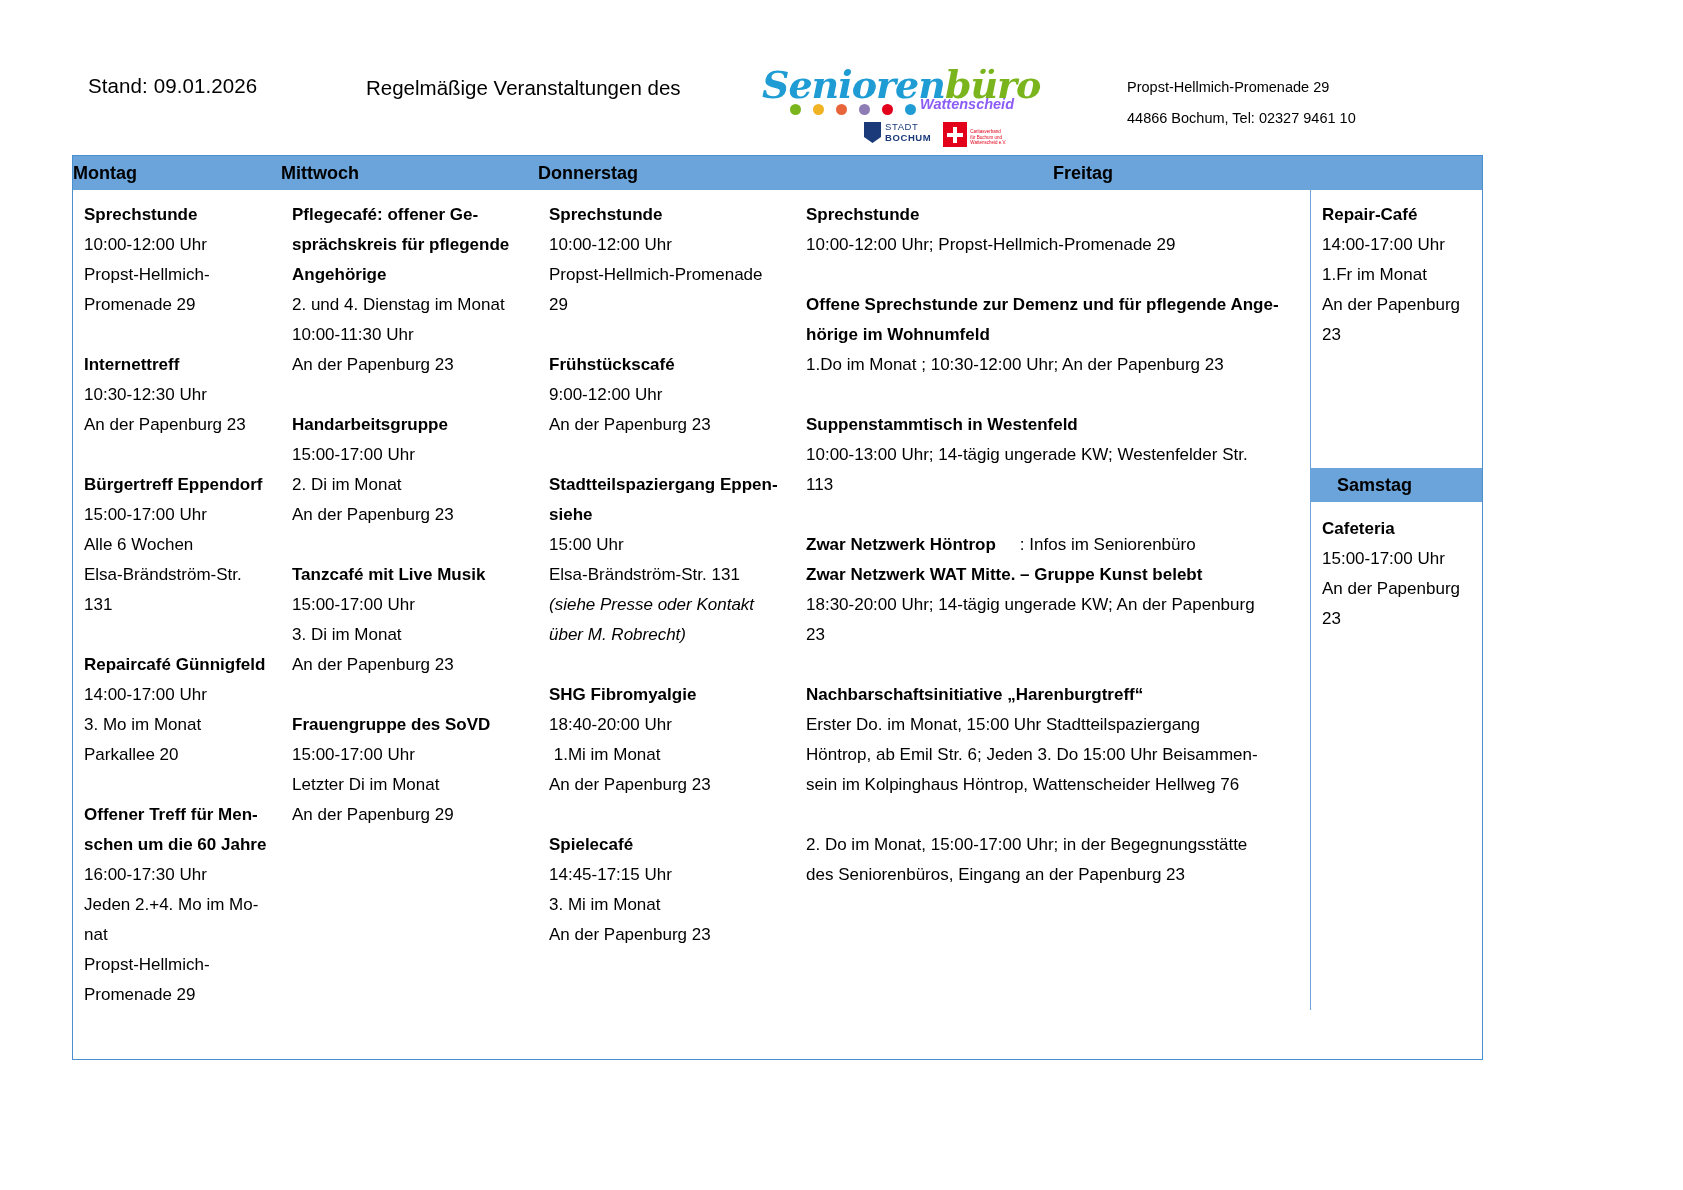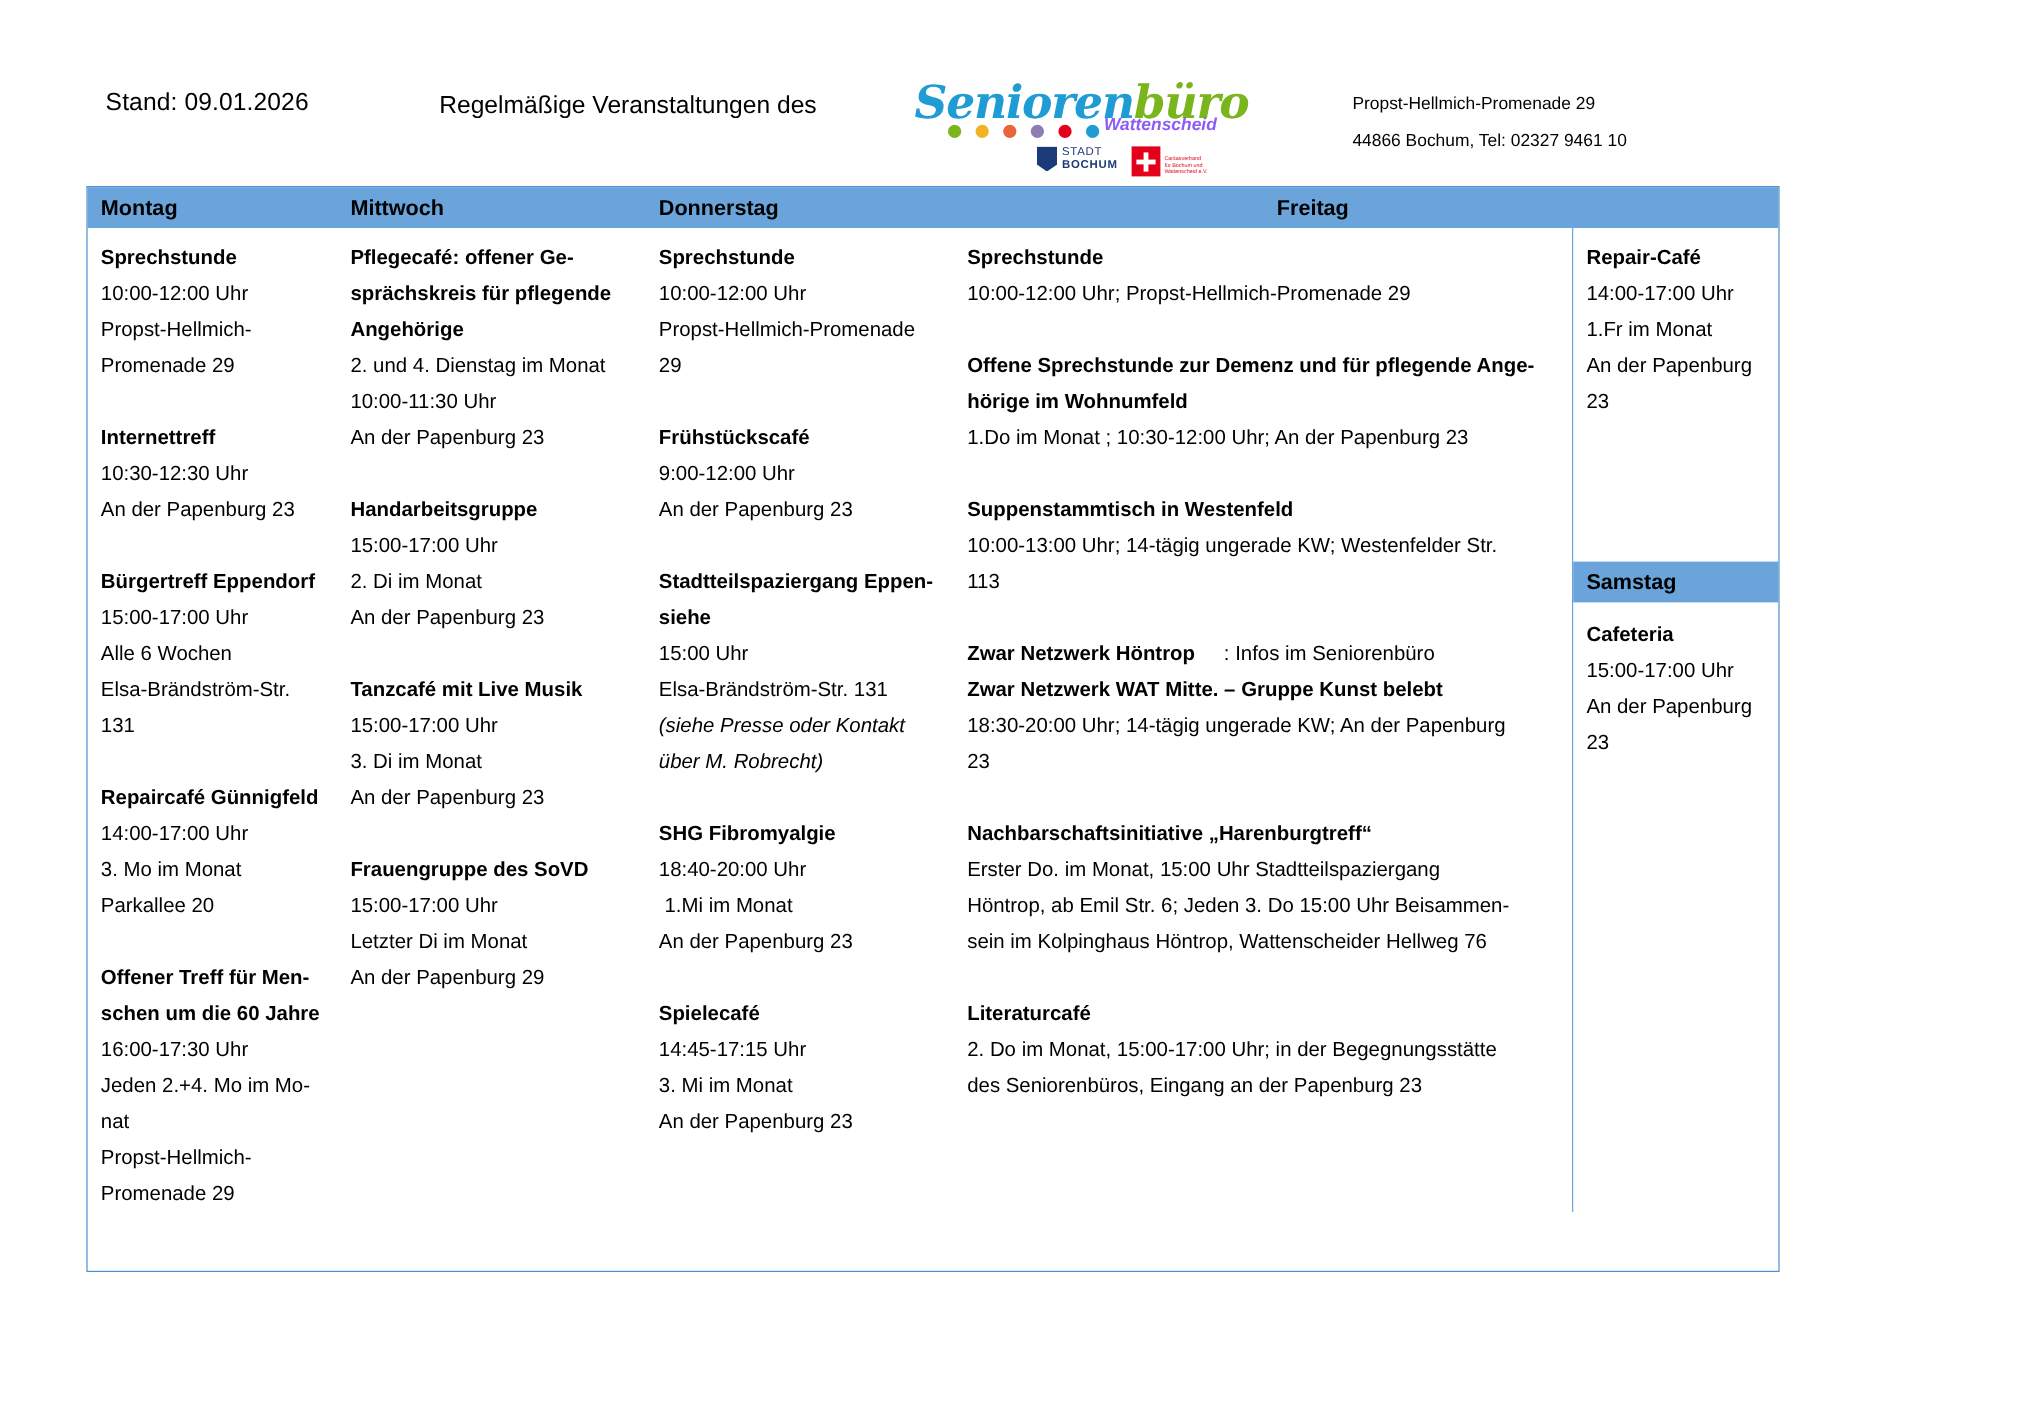--- a/index.html
+++ b/index.html
@@ -170,21 +170,20 @@
   }
   .cal-head {
     display: flex;
     height: 34px;
     background: #6aa4da;
   }
   .cal-head .hcell {
     font-size: 18px;
     font-weight: bold;
     line-height: 34px;
-    padding-left: 11px;
     box-sizing: border-box;
     color: #000;
   }
   .c-mon  { width: 208px; }
   .c-die  { width: 257px; }
   .c-mit  { width: 257px; }
   .c-don  { width: 515px; }
   .c-fre  { width: 172px; }
 
   .cal-body {
@@ -207,21 +206,21 @@
   .ev .rg { font-weight: normal; margin-left: 24px; }
 
   
   .sat-head {
     background: #6aa4da;
     font-size: 18px;
     font-weight: bold;
     line-height: 34px;
     height: 34px;
     margin: 0 -8px 0 -11px;
-    padding-left: 11px;
+    padding-left: 26px;
     box-sizing: border-box;
   }
   .sat-gap { height: 88px; }
   .sat-gap2 { height: 12px; }
 </style>
 </head>
 <body>
 
 <div class="header">
 
@@ -399,21 +398,20 @@
         <div class="l">18:30-20:00 Uhr; 14-tägig ungerade KW; An der Papenburg
 23</div>
       </div>
       <div class="ev">
         <div class="t">Nachbarschaftsinitiative „Harenburgtreff“</div>
         <div class="l">Erster Do. im Monat, 15:00 Uhr Stadtteilspaziergang
 Höntrop, ab Emil Str. 6; Jeden 3. Do 15:00 Uhr Beisammen-
 sein im Kolpinghaus Höntrop, Wattenscheider Hellweg 76</div>
       </div>
       <div class="ev">
-        <div class="t">Literaturcafé</div>
         <div class="l">2. Do im Monat, 15:00-17:00 Uhr; in der Begegnungsstätte
 des Seniorenbüros, Eingang an der Papenburg 23</div>
       </div>
     </div>
 
     <div class="col c-fre sep-left">
       <div class="ev">
         <div class="t">Repair-Café</div>
         <div class="l">14:00-17:00 Uhr
 1.Fr im Monat

